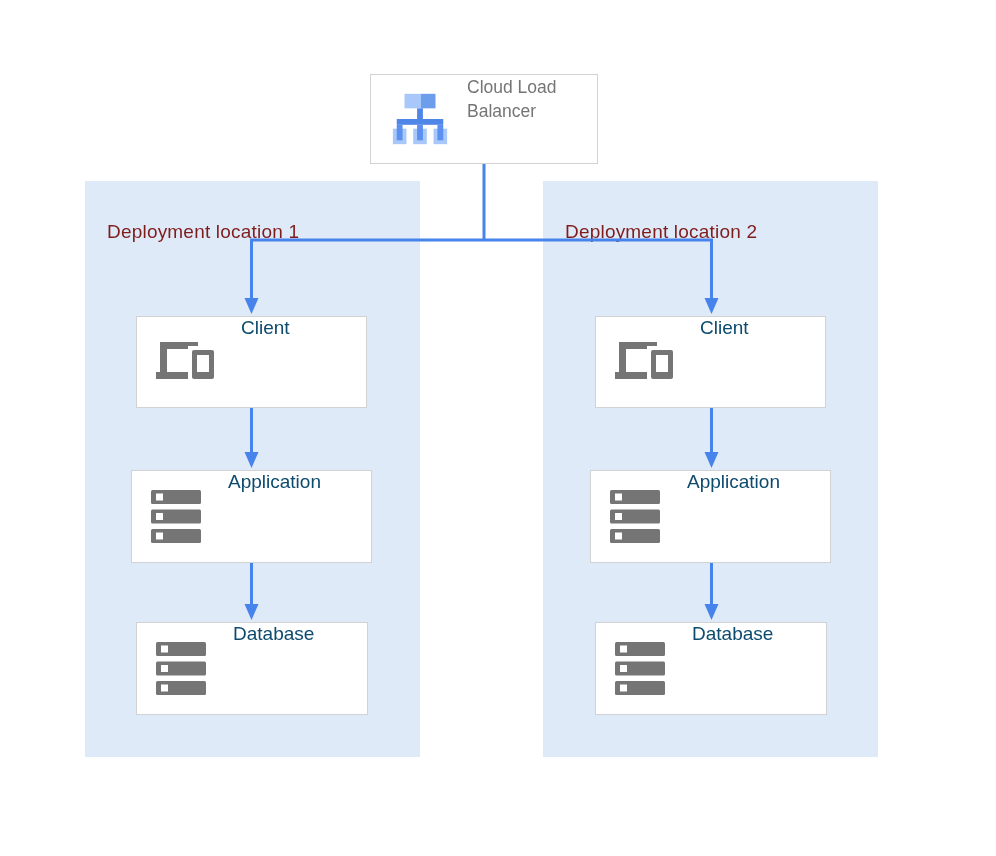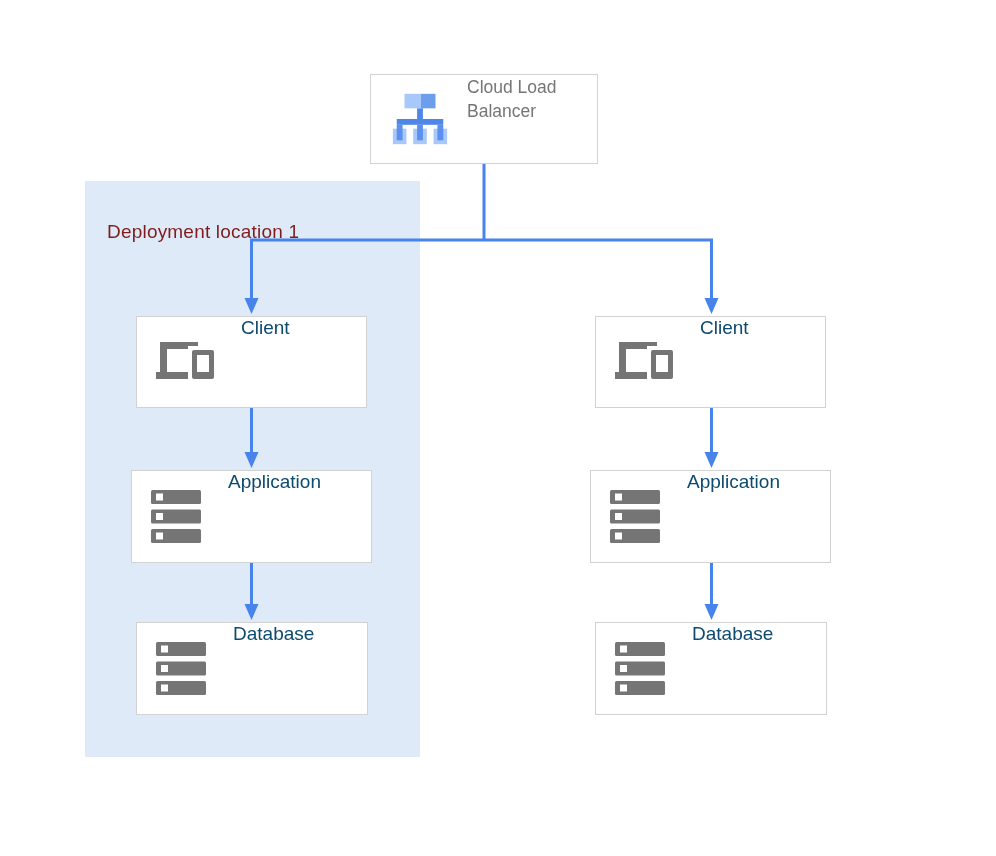--- a/index.html
+++ b/index.html
@@ -59,20 +59,23 @@
     color:#757575;
   }
 </style>
 </head>
 <body>
 
 <div class="canvas">
 
   <div class="region" style="left:85px;">
     <div class="region-label">Deployment location 1</div>
+  </div>
+  <div class="region" style="left:543px;">
+    <div class="region-label">Deployment location 2</div>
   </div>
 
   <svg class="connectors" width="996" height="856" viewBox="0 0 996 856">
     <g stroke="#4683eb" stroke-width="3" fill="none">
       <path d="M484 164 L484 240"></path>
       <path d="M251.5 300 L251.5 240 L711.5 240 L711.5 300"></path>
       <path d="M251.5 408 L251.5 454"></path>
       <path d="M251.5 563 L251.5 606"></path>
       <path d="M711.5 408 L711.5 454"></path>
       <path d="M711.5 563 L711.5 606"></path>

